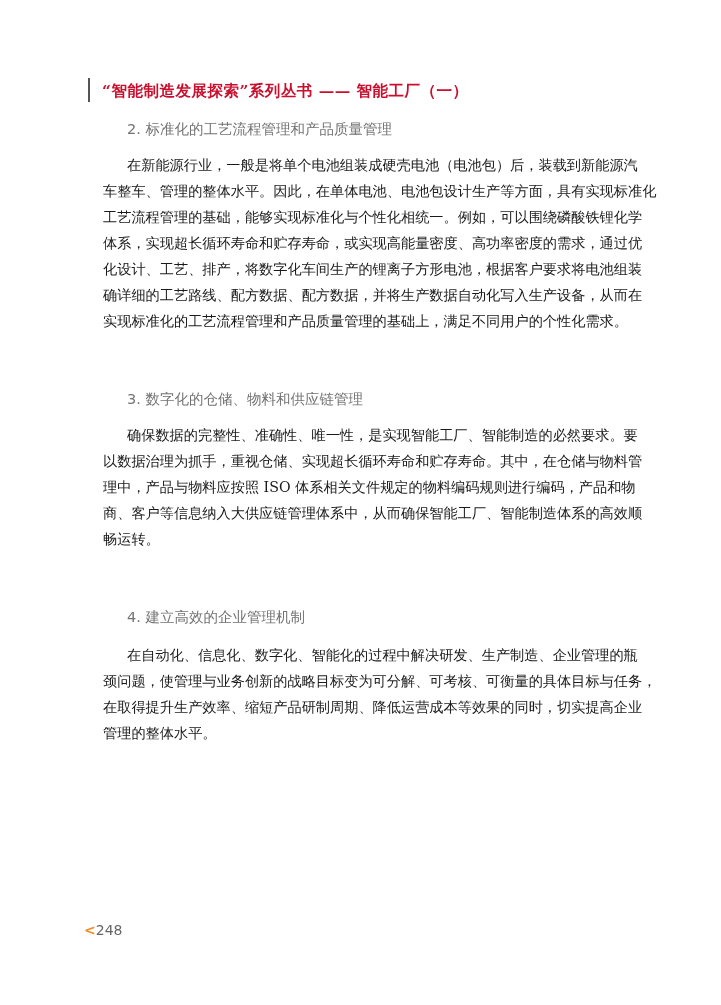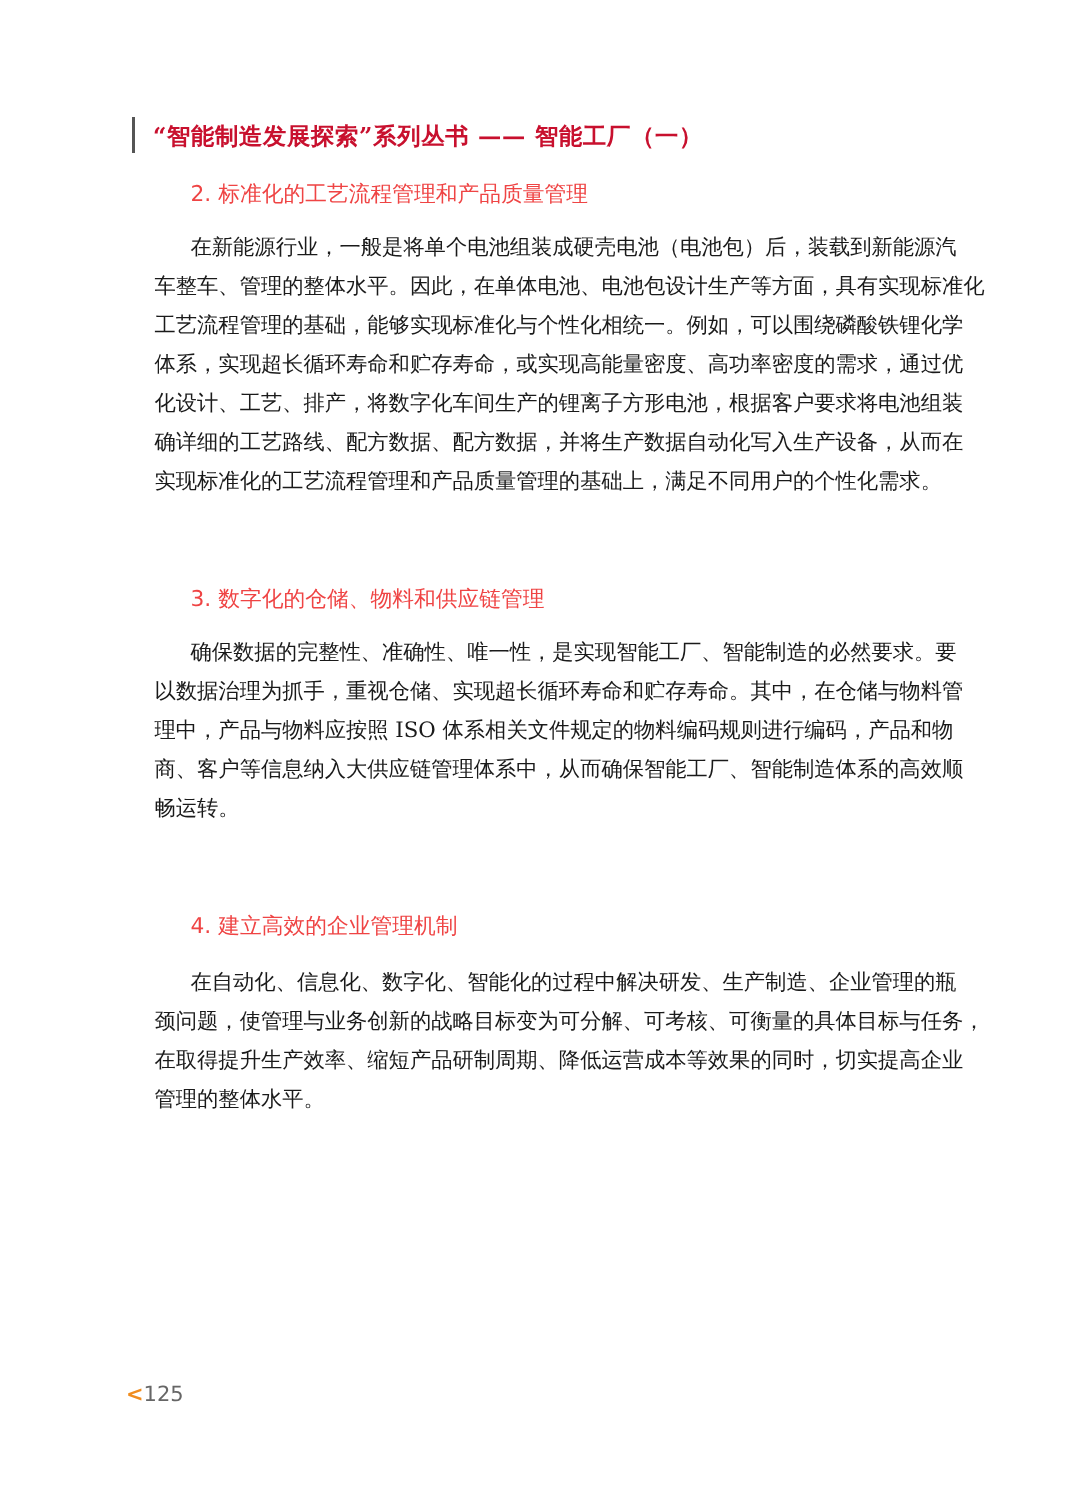--- a/index.html
+++ b/index.html
@@ -2,21 +2,21 @@
 <html><head>
   <meta charset="utf-8">
   <style>
     html, body { margin: 0; padding: 0; background: #ffffff; }
     body { width: 721px; height: 1005px; position: relative; overflow: hidden;
            font-family: "DejaVu Serif", "Liberation Serif", serif; color: #1a1a1a; }
     .header { position: absolute; left: 88px; top: 76px; height: 26px; display: flex; align-items: flex-end; }
     .header-bar { width: 2px; height: 24px; background: #555555; margin-right: 12px; }
     .header-title { font-family: "DejaVu Serif", serif; font-weight: bold; font-size: 15.5px; color: #c8102e; letter-spacing: 0.5px; white-space: nowrap; }
     .section-heading { position: absolute; left: 127px; font-family: "DejaVu Sans", "Liberation Sans", sans-serif;
-                       font-size: 14.5px; color: #ef4444; white-space: nowrap; }
+                       font-size: 14.5px; color: #737373; white-space: nowrap; }
     .para { position: absolute; left: 103px; width: 516px; font-size: 14.2px; line-height: 26px;
             text-align: justify; text-align-last: left; }
     .para .line { display: block; height: 26px; white-space: nowrap; text-align: justify; text-align-last: justify; }
     .para .line.last { text-align-last: left; }
     .para .line.indent { padding-left: 24px; }
     .page-number { position: absolute; left: 84px; top: 922px; font-family: "DejaVu Sans", "Liberation Sans", sans-serif;
                    font-size: 14px; color: #666666; }
     .page-number .arrow { color: #f08c1e; font-weight: bold; }
   </style>
 </head>
@@ -49,14 +49,14 @@
 
 <div class="section-heading" style="top:608px">4. 建立高效的企业管理机制</div>
 <div class="para" style="top:642px">
   <span class="line indent">在自动化、信息化、数字化、智能化的过程中解决研发、生产制造、企业管理的瓶</span>
   <span class="line">颈问题，使管理与业务创新的战略目标变为可分解、可考核、可衡量的具体目标与任务，</span>
   <span class="line">在取得提升生产效率、缩短产品研制周期、降低运营成本等效果的同时，切实提高企业</span>
   <span class="line last">管理的整体水平。</span>
 </div>
 
 <div class="page-number">
-  <span class="arrow">&lt;</span><span>125</span>
+  <span class="arrow">&lt;</span><span>248</span>
 </div>
 
 </body></html>

